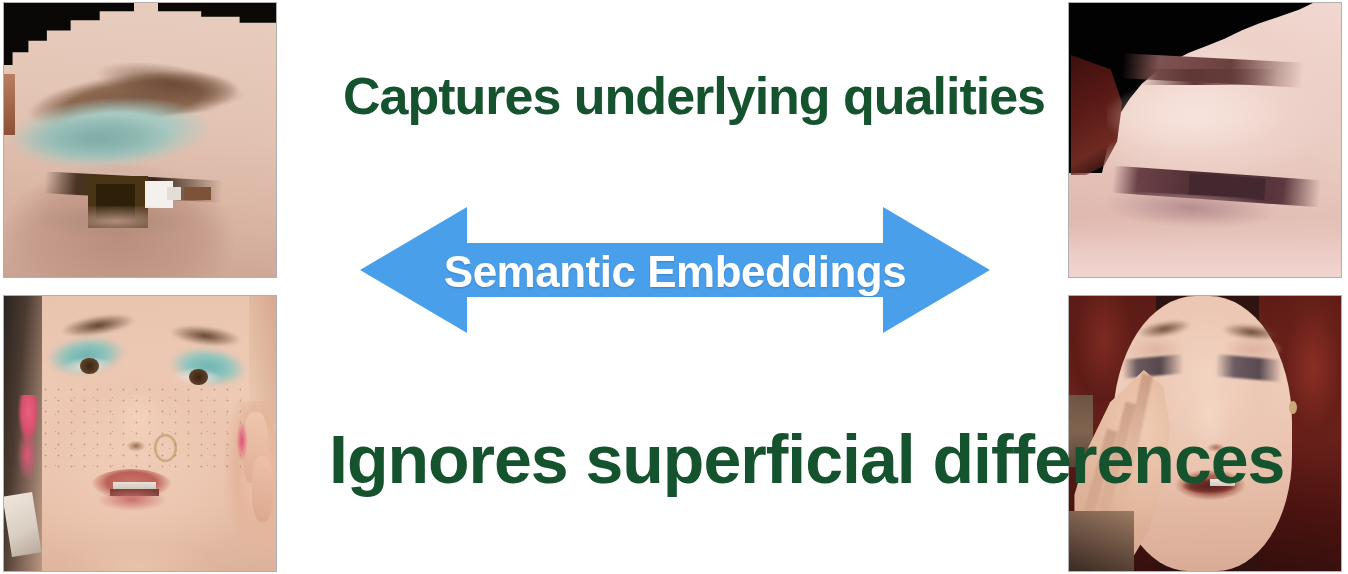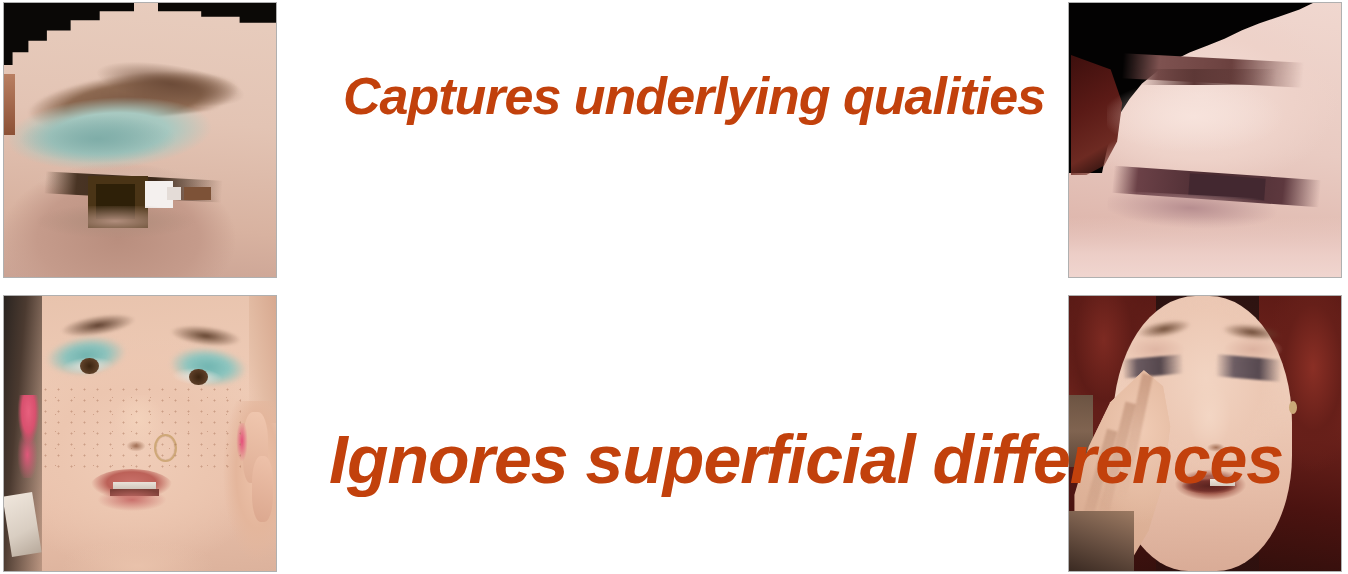--- a/index.html
+++ b/index.html
@@ -412,24 +412,23 @@
     letter-spacing: -0.5px;
     white-space: nowrap;
     text-shadow: 0 1px 2px rgba(0,0,0,0.18);
   }
 
   
   .caption {
     position: absolute;
     font-family: "Liberation Sans", sans-serif;
     font-weight: bold;
-    color: #c2410c;
+    color: #14532d;
     white-space: nowrap;
     letter-spacing: -1px;
-    font-style: italic;
   }
   #caption-top    { left: 343px; top: 66px;  font-size: 52px; }
   #caption-bottom { left: 329px; top: 420px; font-size: 68px; }
 </style>
 </head>
 <body>
 
 <div id="figure">
 
   <div class="panel" id="panel-tl">
@@ -521,16 +520,22 @@
       <div class="br-hand"></div>
       <div class="br-finger-a"></div>
       <div class="br-finger-b"></div>
       <div class="br-finger-c"></div>
       <div class="br-wrist"></div>
     </div>
   </div>
 
   <div class="caption" id="caption-top">Captures underlying qualities</div>
 
+  <div id="arrow-wrap">
+    <svg id="arrow-svg" viewBox="0 0 630 134" preserveAspectRatio="none">
+      <polygon points="0,67 107,4 107,40 523,40 523,4 630,67 523,130 523,94 107,94 107,130" fill="#4a9feb"></polygon>
+    </svg>
+    <div id="arrow-label">Semantic Embeddings</div>
+  </div>
 
   <div class="caption" id="caption-bottom">Ignores superficial differences</div>
 
 </div>
 
 </body></html>

